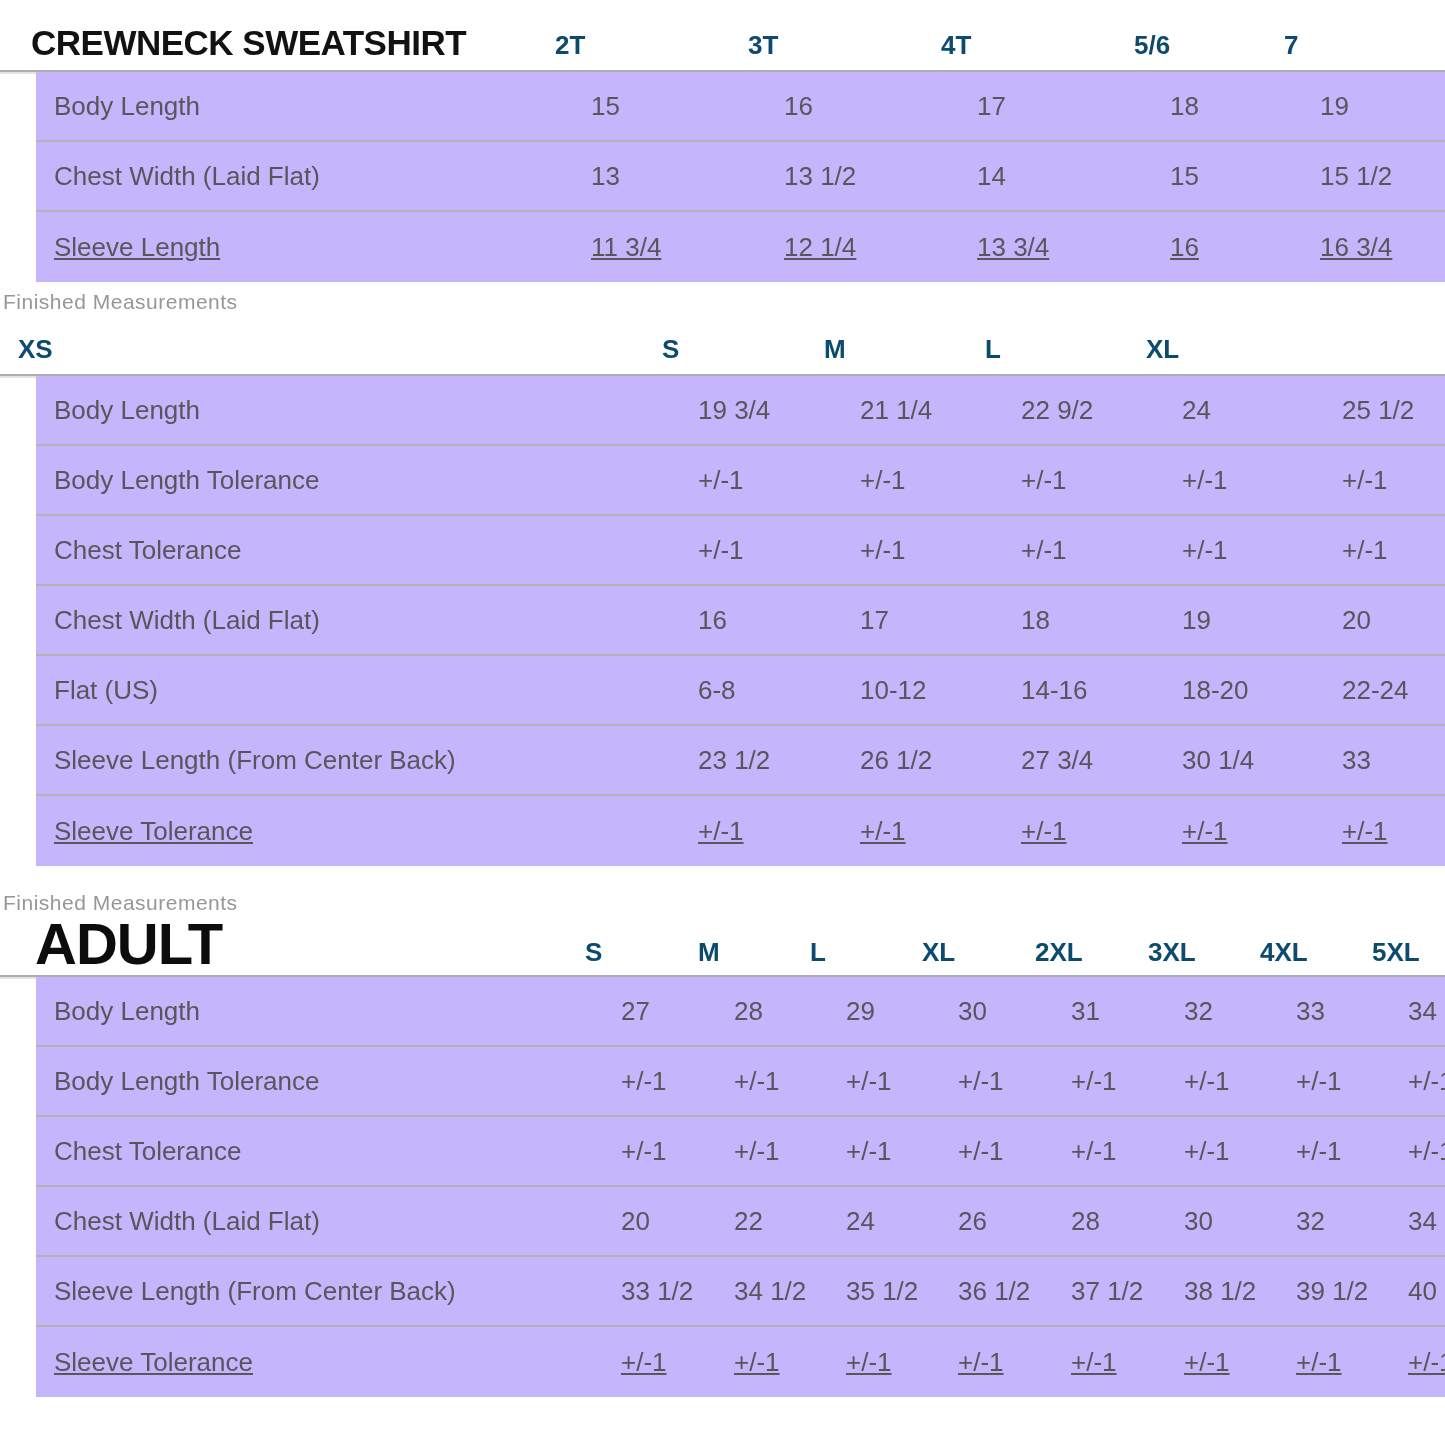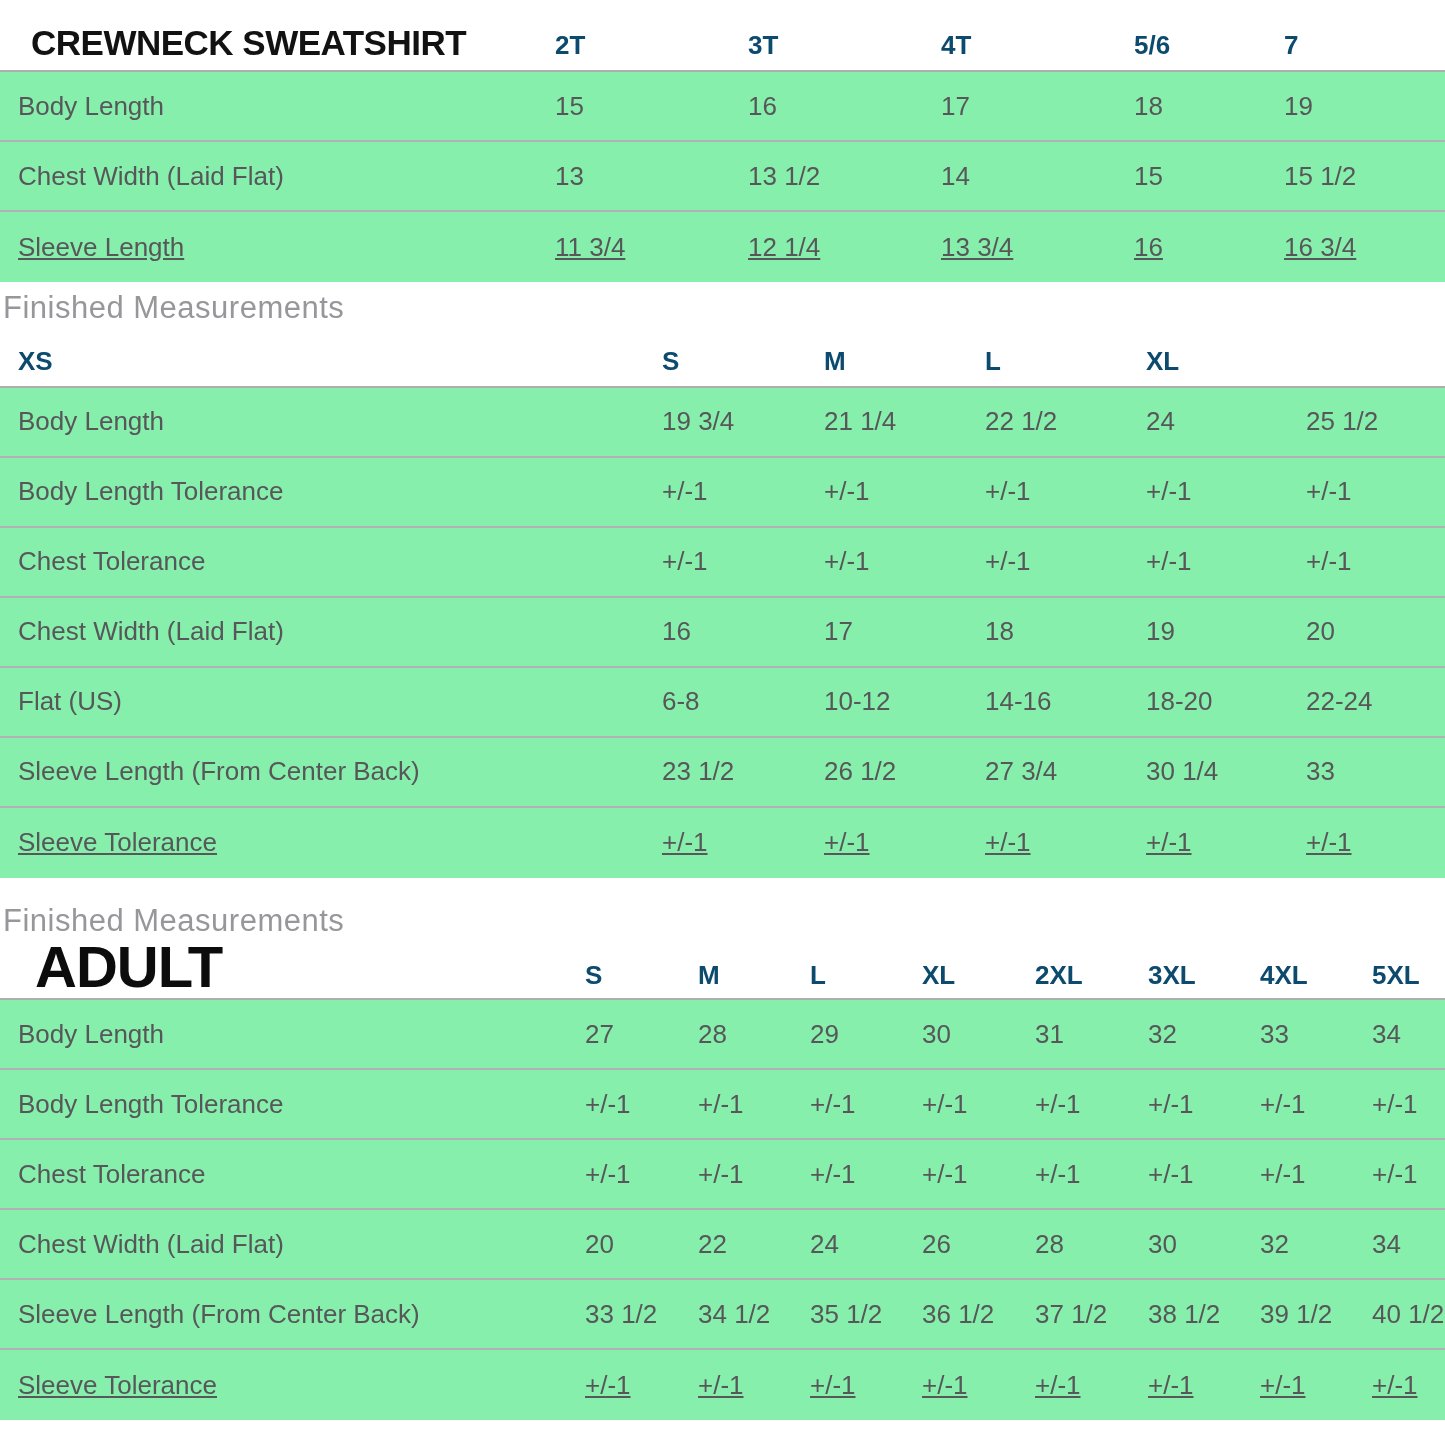--- a/index.html
+++ b/index.html
@@ -32,21 +32,22 @@
     border-bottom: 2px solid #aeaeb0;
     box-shadow: 0 2px 0 #e3e3e4;
   }
   .t-toddler .grid-head { height: 60px; }
   .t-youth .grid-head, .t-adult .grid-head { height: 62px; }
 
   .row {
     height: 70px;
     border-bottom: 2px solid #b2b2b4;
     box-shadow: 0 2px 0 #e3e3e4;
-    background: #86efac;
+    background: #c4b5fd;
+    margin-left: 36px;
   }
   .tbody .row:last-child { border-bottom: none; box-shadow: none; text-decoration: underline; }
 
   
   .tbl-title {
     font-size: 35px;
     font-weight: 800;
     letter-spacing: -0.5px;
     color: #121212;
     line-height: 1;
@@ -58,21 +59,21 @@
     font-size: 58px;
     font-weight: 800;
     letter-spacing: -1px;
     color: #0c0c0c;
     line-height: 1;
     padding-left: 17px;
     padding-bottom: 4px;
     white-space: nowrap;
   }
   .eyebrow {
-    font-size: 31px;
+    font-size: 21px;
     font-weight: 400;
     color: #97979b;
     letter-spacing: 0.5px;
     padding-left: 3px;
     line-height: 1.15;
   }
   .col-head {
     font-size: 26px;
     font-weight: 700;
     color: #0c4a6e;
@@ -143,21 +144,21 @@
         <span class="col-head">S</span>
         <span class="col-head">M</span>
         <span class="col-head">L</span>
         <span class="col-head">XL</span>
       </div>
     <div class="tbody">
         <div class="grid row">
           <span class="row-label">Body Length</span>
           <span class="cell">19 3/4</span>
           <span class="cell">21 1/4</span>
-          <span class="cell">22 1/2</span>
+          <span class="cell">22 9/2</span>
           <span class="cell">24</span>
           <span class="cell">25 1/2</span>
         </div>
         <div class="grid row">
           <span class="row-label">Body Length Tolerance</span>
           <span class="cell">+/-1</span>
           <span class="cell">+/-1</span>
           <span class="cell">+/-1</span>
           <span class="cell">+/-1</span>
           <span class="cell">+/-1</span>

